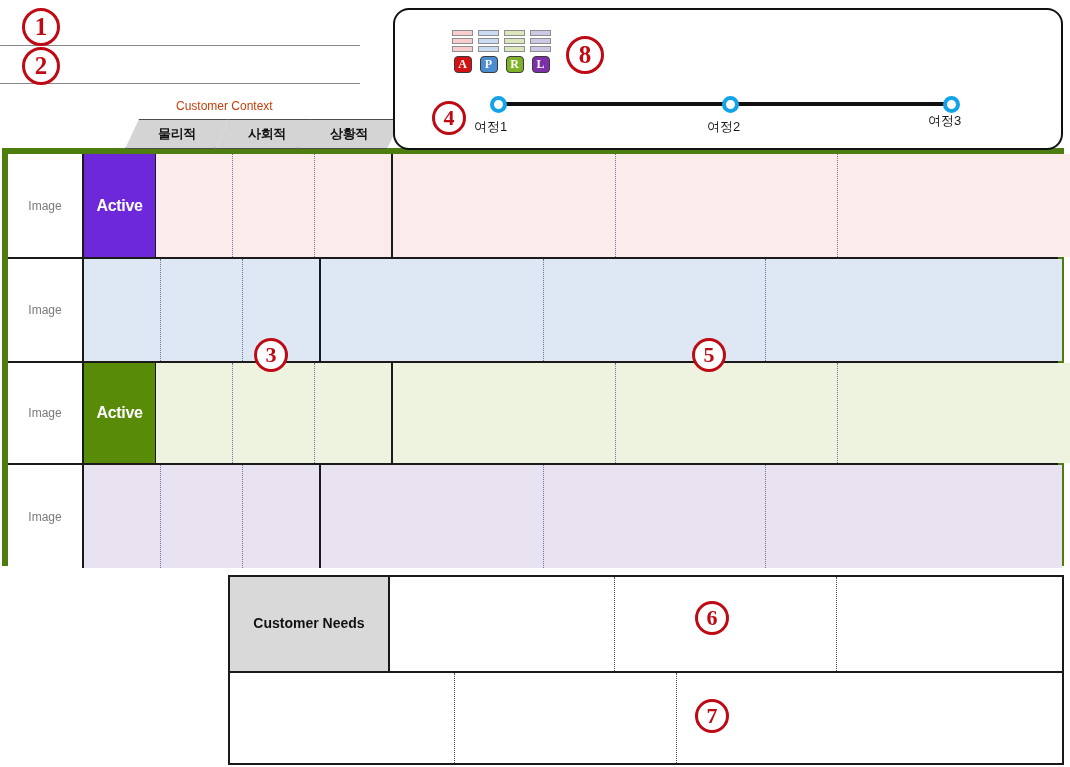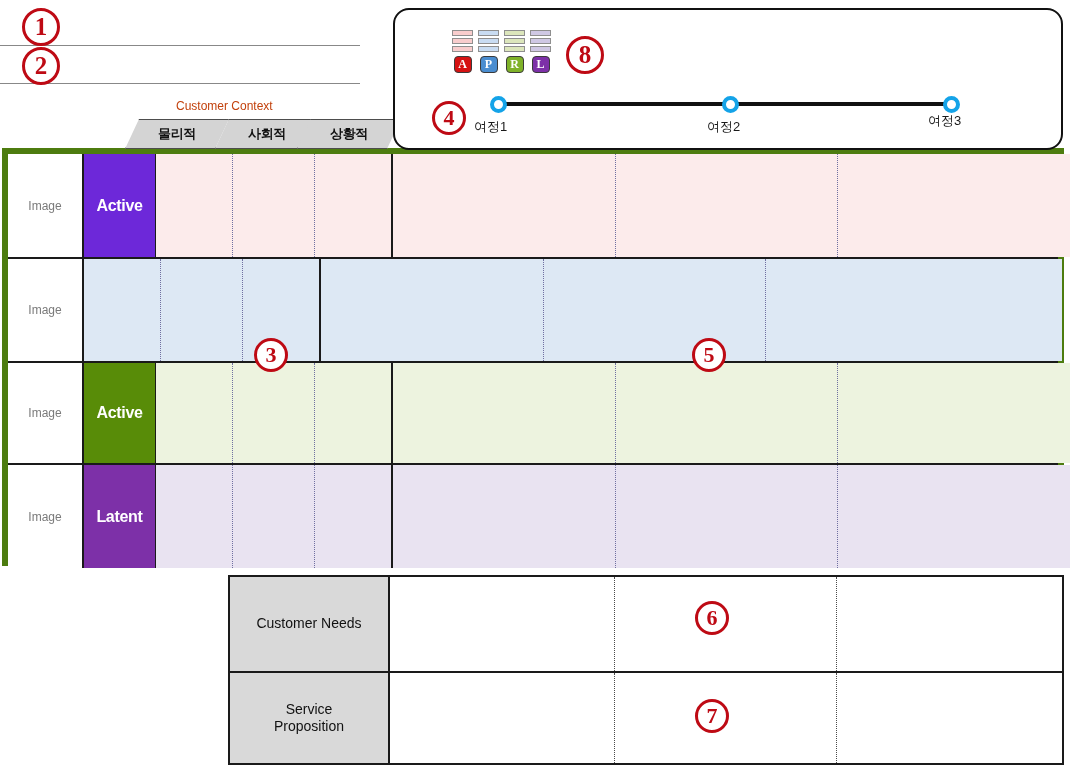--- a/index.html
+++ b/index.html
@@ -207,20 +207,21 @@
     box-sizing: border-box;
     border: 2px solid #1a1a1a;
     background: #ffffff;
     z-index: 8;
   }
   .brow {
     position: absolute;
     left: 0;
     box-sizing: border-box;
     display: flex;
+    font-weight: bold;
   }
   .brow + .brow { border-top: 2px solid #1a1a1a; }
   .bhead {
     width: 160px;
     flex: 0 0 160px;
     box-sizing: border-box;
     background: #D9D9D9;
     border-right: 2px solid #1a1a1a;
     display: flex;
     align-items: center;
@@ -292,21 +293,20 @@
       <div class="cell-ctx" style="width:77px; background:#EDF3DF;"></div>
       <div class="cell-ctx" style="width:82px; background:#EDF3DF;"></div>
       <div class="cell-ctx last" style="width:78px; background:#EDF3DF;"></div>
       <div class="cell-jrn" style="width:223px; background:#EDF3DF;"></div>
       <div class="cell-jrn" style="width:222px; background:#EDF3DF;"></div>
       <div class="cell-jrn last" style="width:296px; background:#EDF3DF;"></div>
     </div>
 
     <div class="mrow" style="top:309px; height:105px; width:100%;">
       <div class="cell-image">Image</div>
-      <div class="cell-label" style="background:#7D30A8;">Latent</div>
       <div class="cell-ctx" style="width:77px; background:#E9E3F1;"></div>
       <div class="cell-ctx" style="width:82px; background:#E9E3F1;"></div>
       <div class="cell-ctx last" style="width:78px; background:#E9E3F1;"></div>
       <div class="cell-jrn" style="width:223px; background:#E9E3F1;"></div>
       <div class="cell-jrn" style="width:222px; background:#E9E3F1;"></div>
       <div class="cell-jrn last" style="width:296px; background:#E9E3F1;"></div>
     </div>
   </div>
 
   <div class="jpanel" style="left:393px; top:8px; width:670px; height:142px;"></div>
@@ -358,24 +358,20 @@
   <div class="btable" style="left:228px; top:575px; width:836px; height:190px;">
 
     <div class="brow" style="top:0px; height:94px; width:100%;">
       <div class="bhead">Customer Needs</div>
       <div class="bcell" style="width:225px;"></div>
       <div class="bcell" style="width:222px;"></div>
       <div class="bcell last" style="width:225px;"></div>
     </div>
 
     <div class="brow" style="top:94px; height:92px; width:100%;">
-      <div class="bhead">
-        <span style="white-space:pre-line;">Service
-Proposition</span>
-      </div>
       <div class="bcell" style="width:225px;"></div>
       <div class="bcell" style="width:222px;"></div>
       <div class="bcell last" style="width:225px;"></div>
     </div>
   </div>
 
   <div class="callout c-md" style="left:695px; top:601px;">6</div>
   <div class="callout c-md" style="left:695px; top:699px;">7</div>
 
 </div>

